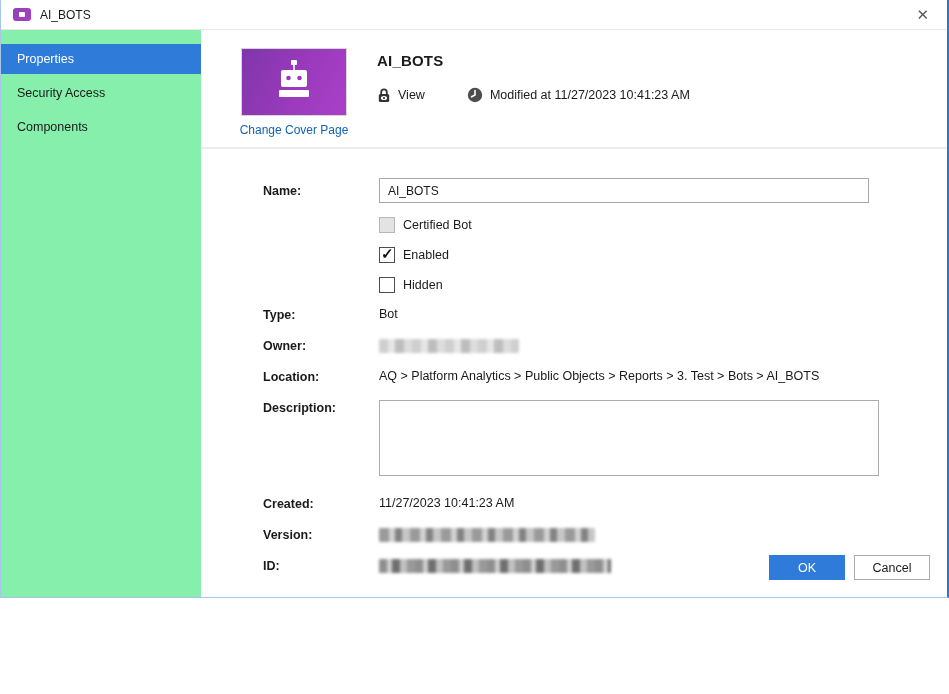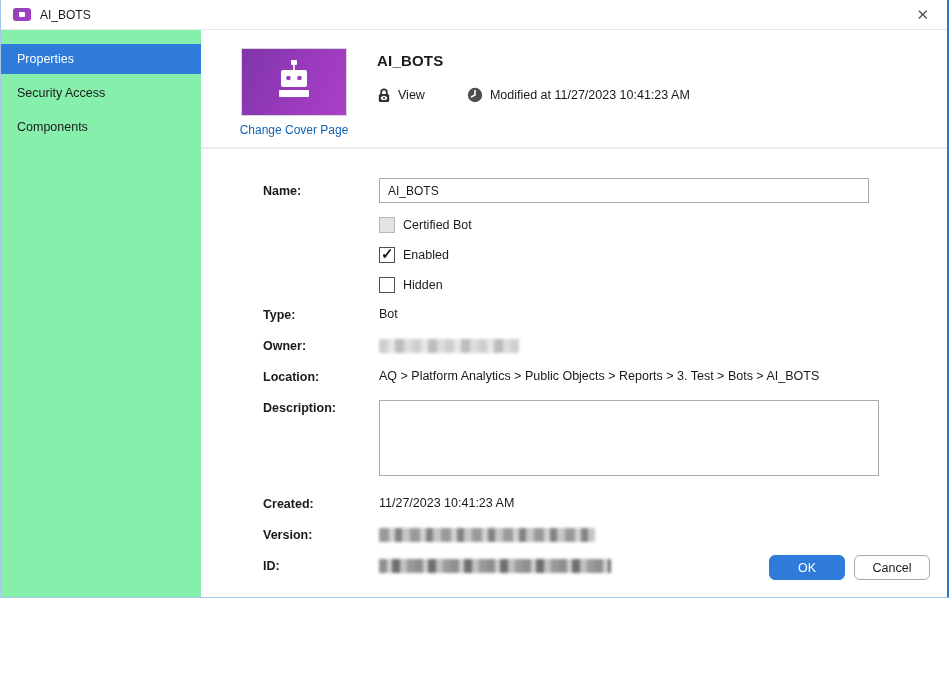--- a/index.html
+++ b/index.html
@@ -78,21 +78,21 @@
     background:repeating-linear-gradient(90deg,#8f8f8f 0 8px,#cfcfcf 8px 13px,#6f6f6f 13px 21px,#c0c0c0 21px 28px,#999 28px 36px);
   }
   .redact.version {
     width:216px;
     background:repeating-linear-gradient(90deg,#9a9a9a 0 10px,#d2d2d2 10px 16px,#828282 16px 23px,#c6c6c6 23px 31px);
   }
   
   .footer { position:absolute; right:17px; bottom:17px; display:flex; }
   .btn {
     min-width:76px; height:25px; font-size:12.5px; font-family:"Liberation Sans",sans-serif;
-    display:flex; align-items:center; justify-content:center; cursor:pointer; padding:0 14px;border-radius:6px;
+    display:flex; align-items:center; justify-content:center; cursor:pointer; padding:0 14px;
   }
   .btn-ok { background:#2e7bd9; color:#fff; border:1px solid #2e7bd9; }
   .btn-cancel { background:#fff; color:#1a1a1a; border:1px solid #ababab; margin-left:9px; }
 </style>
 </head>
 <body>
 
 <div class="window">
 
   <div class="titlebar">

